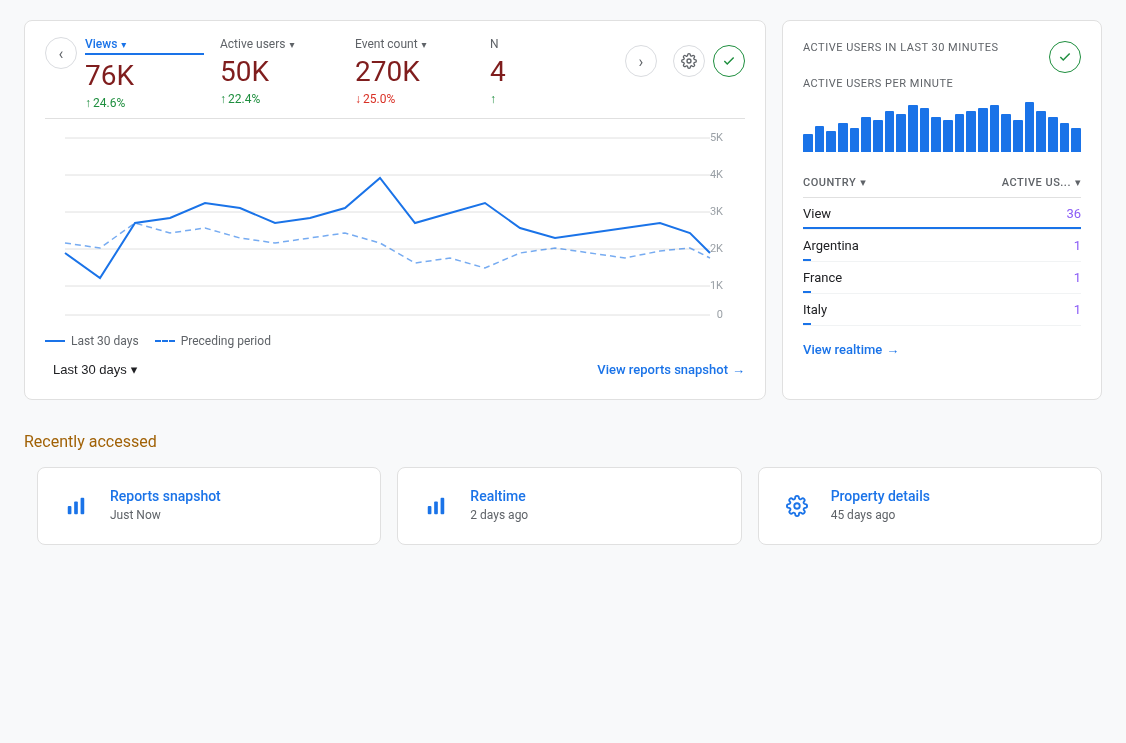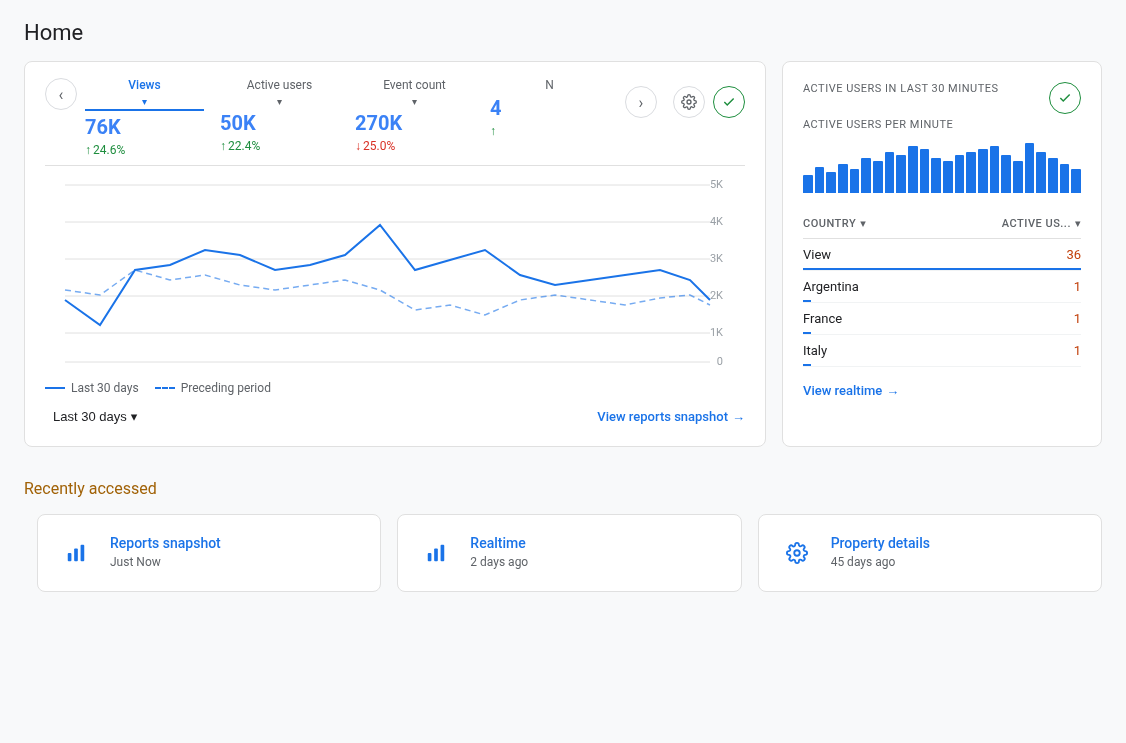--- a/index.html
+++ b/index.html
@@ -47,35 +47,34 @@
       flex: 1;
       padding-right: 16px;
     }
     .metric-label {
       font-size: 12px;
       color: #5f6368;
       display: flex;
       align-items: center;
       gap: 4px;
       margin-bottom: 4px;
-      flex-direction: column;
     }
     .metric-label.active {
       color: #1a73e8;
       font-weight: 500;
       border-bottom: 2px solid #1a73e8;
       padding-bottom: 2px;
     }
     .metric-label .chevron {
       font-size: 10px;
     }
     .metric-value {
-      font-size: 20px;
-      font-weight: 700;
-      color: #3b82f6;
+      font-size: 28px;
+      font-weight: 400;
+      color: #7f1d1d;
       margin-bottom: 4px;
     }
     .metric-change {
       font-size: 12px;
       display: flex;
       align-items: center;
       gap: 2px;
     }
     .metric-change.up { color: #1e8e3e; }
     .metric-change.down { color: #d93025; }
@@ -239,21 +238,21 @@
       padding: 8px 0;
       border-bottom: 1px solid #f1f3f4;
       position: relative;
     }
     .country-name {
       font-size: 13px;
       color: #202124;
     }
     .country-count {
       font-size: 13px;
-      color: #c2410c;
+      color: #8b5cf6;
     }
     .country-bar {
       position: absolute;
       bottom: 0;
       left: 0;
       height: 2px;
       background: #1a73e8;
     }
     .realtime-footer {
       margin-top: 16px;
@@ -310,21 +309,20 @@
     .chart-svg {
       width: 100%;
       height: 200px;
     }
   </style>
 </head>
 <body>
 
 <div class="page">
 
-  <h1 class="page-title">Home</h1>
 
   <div class="main-row">
 
     <div class="chart-card">
       <div class="metrics-row">
 
         <div class="nav-arrow">‹</div>
 
         <div class="metric-item">
           <div class="metric-label active">

